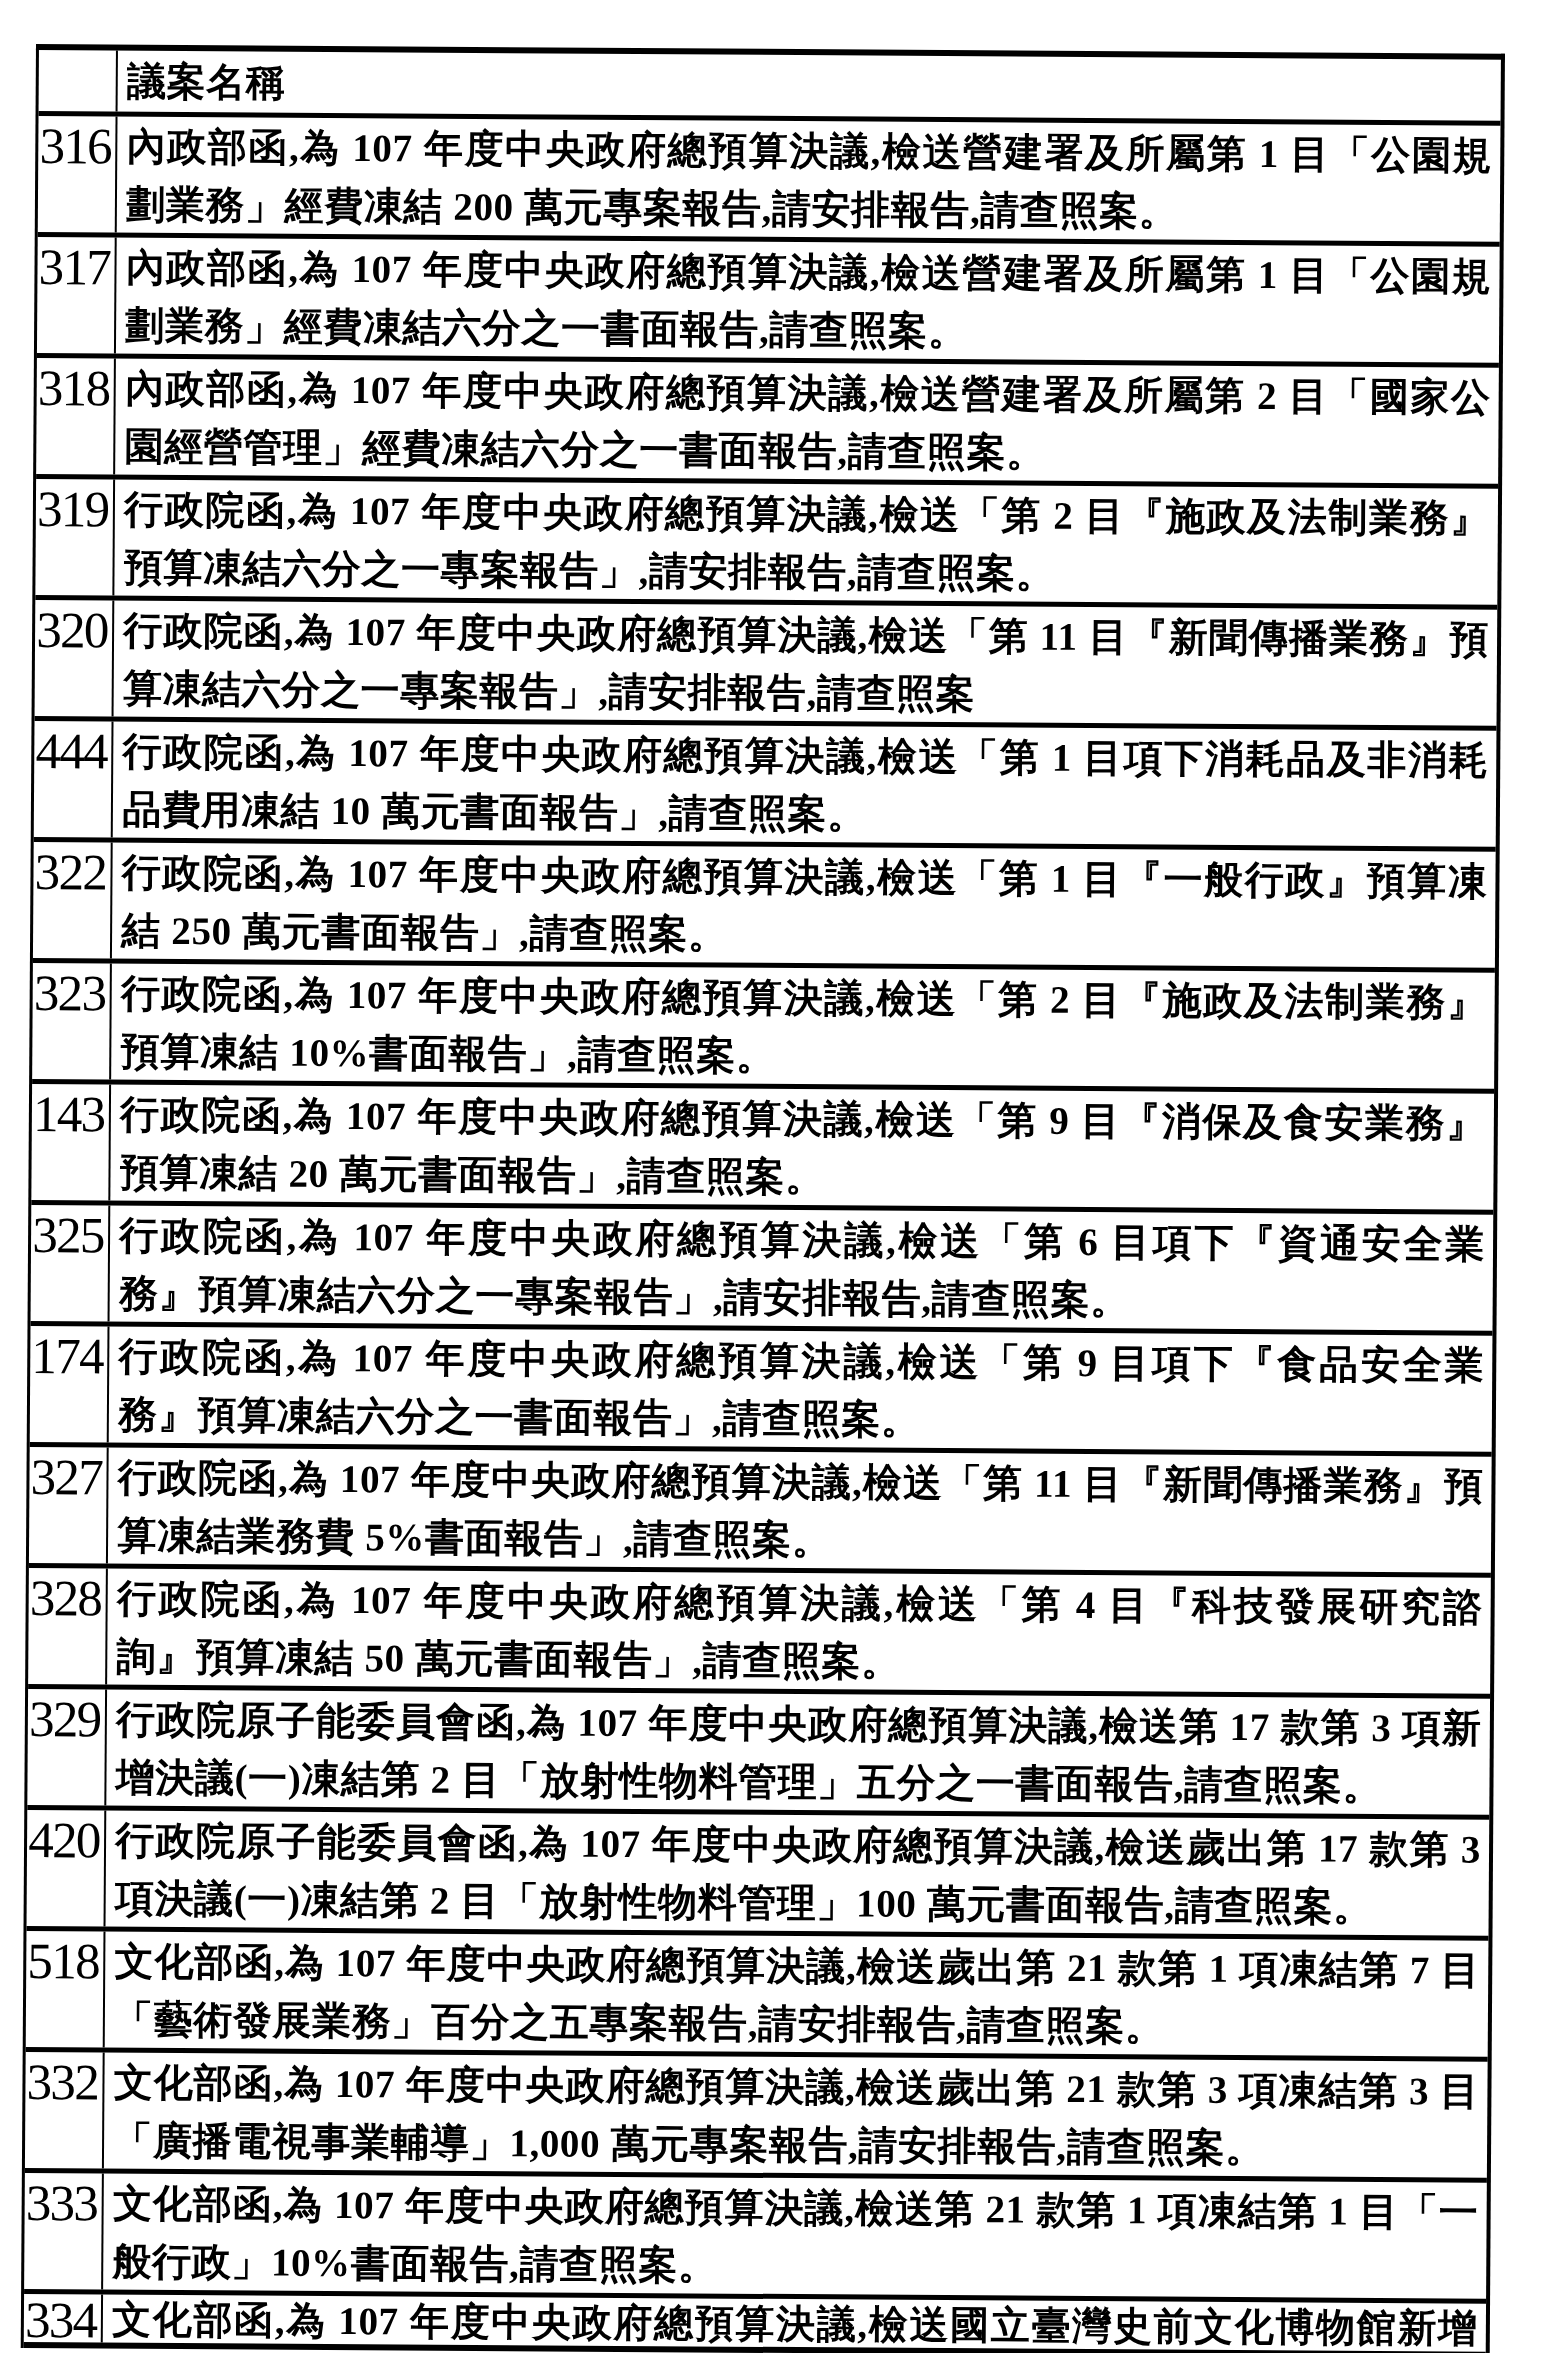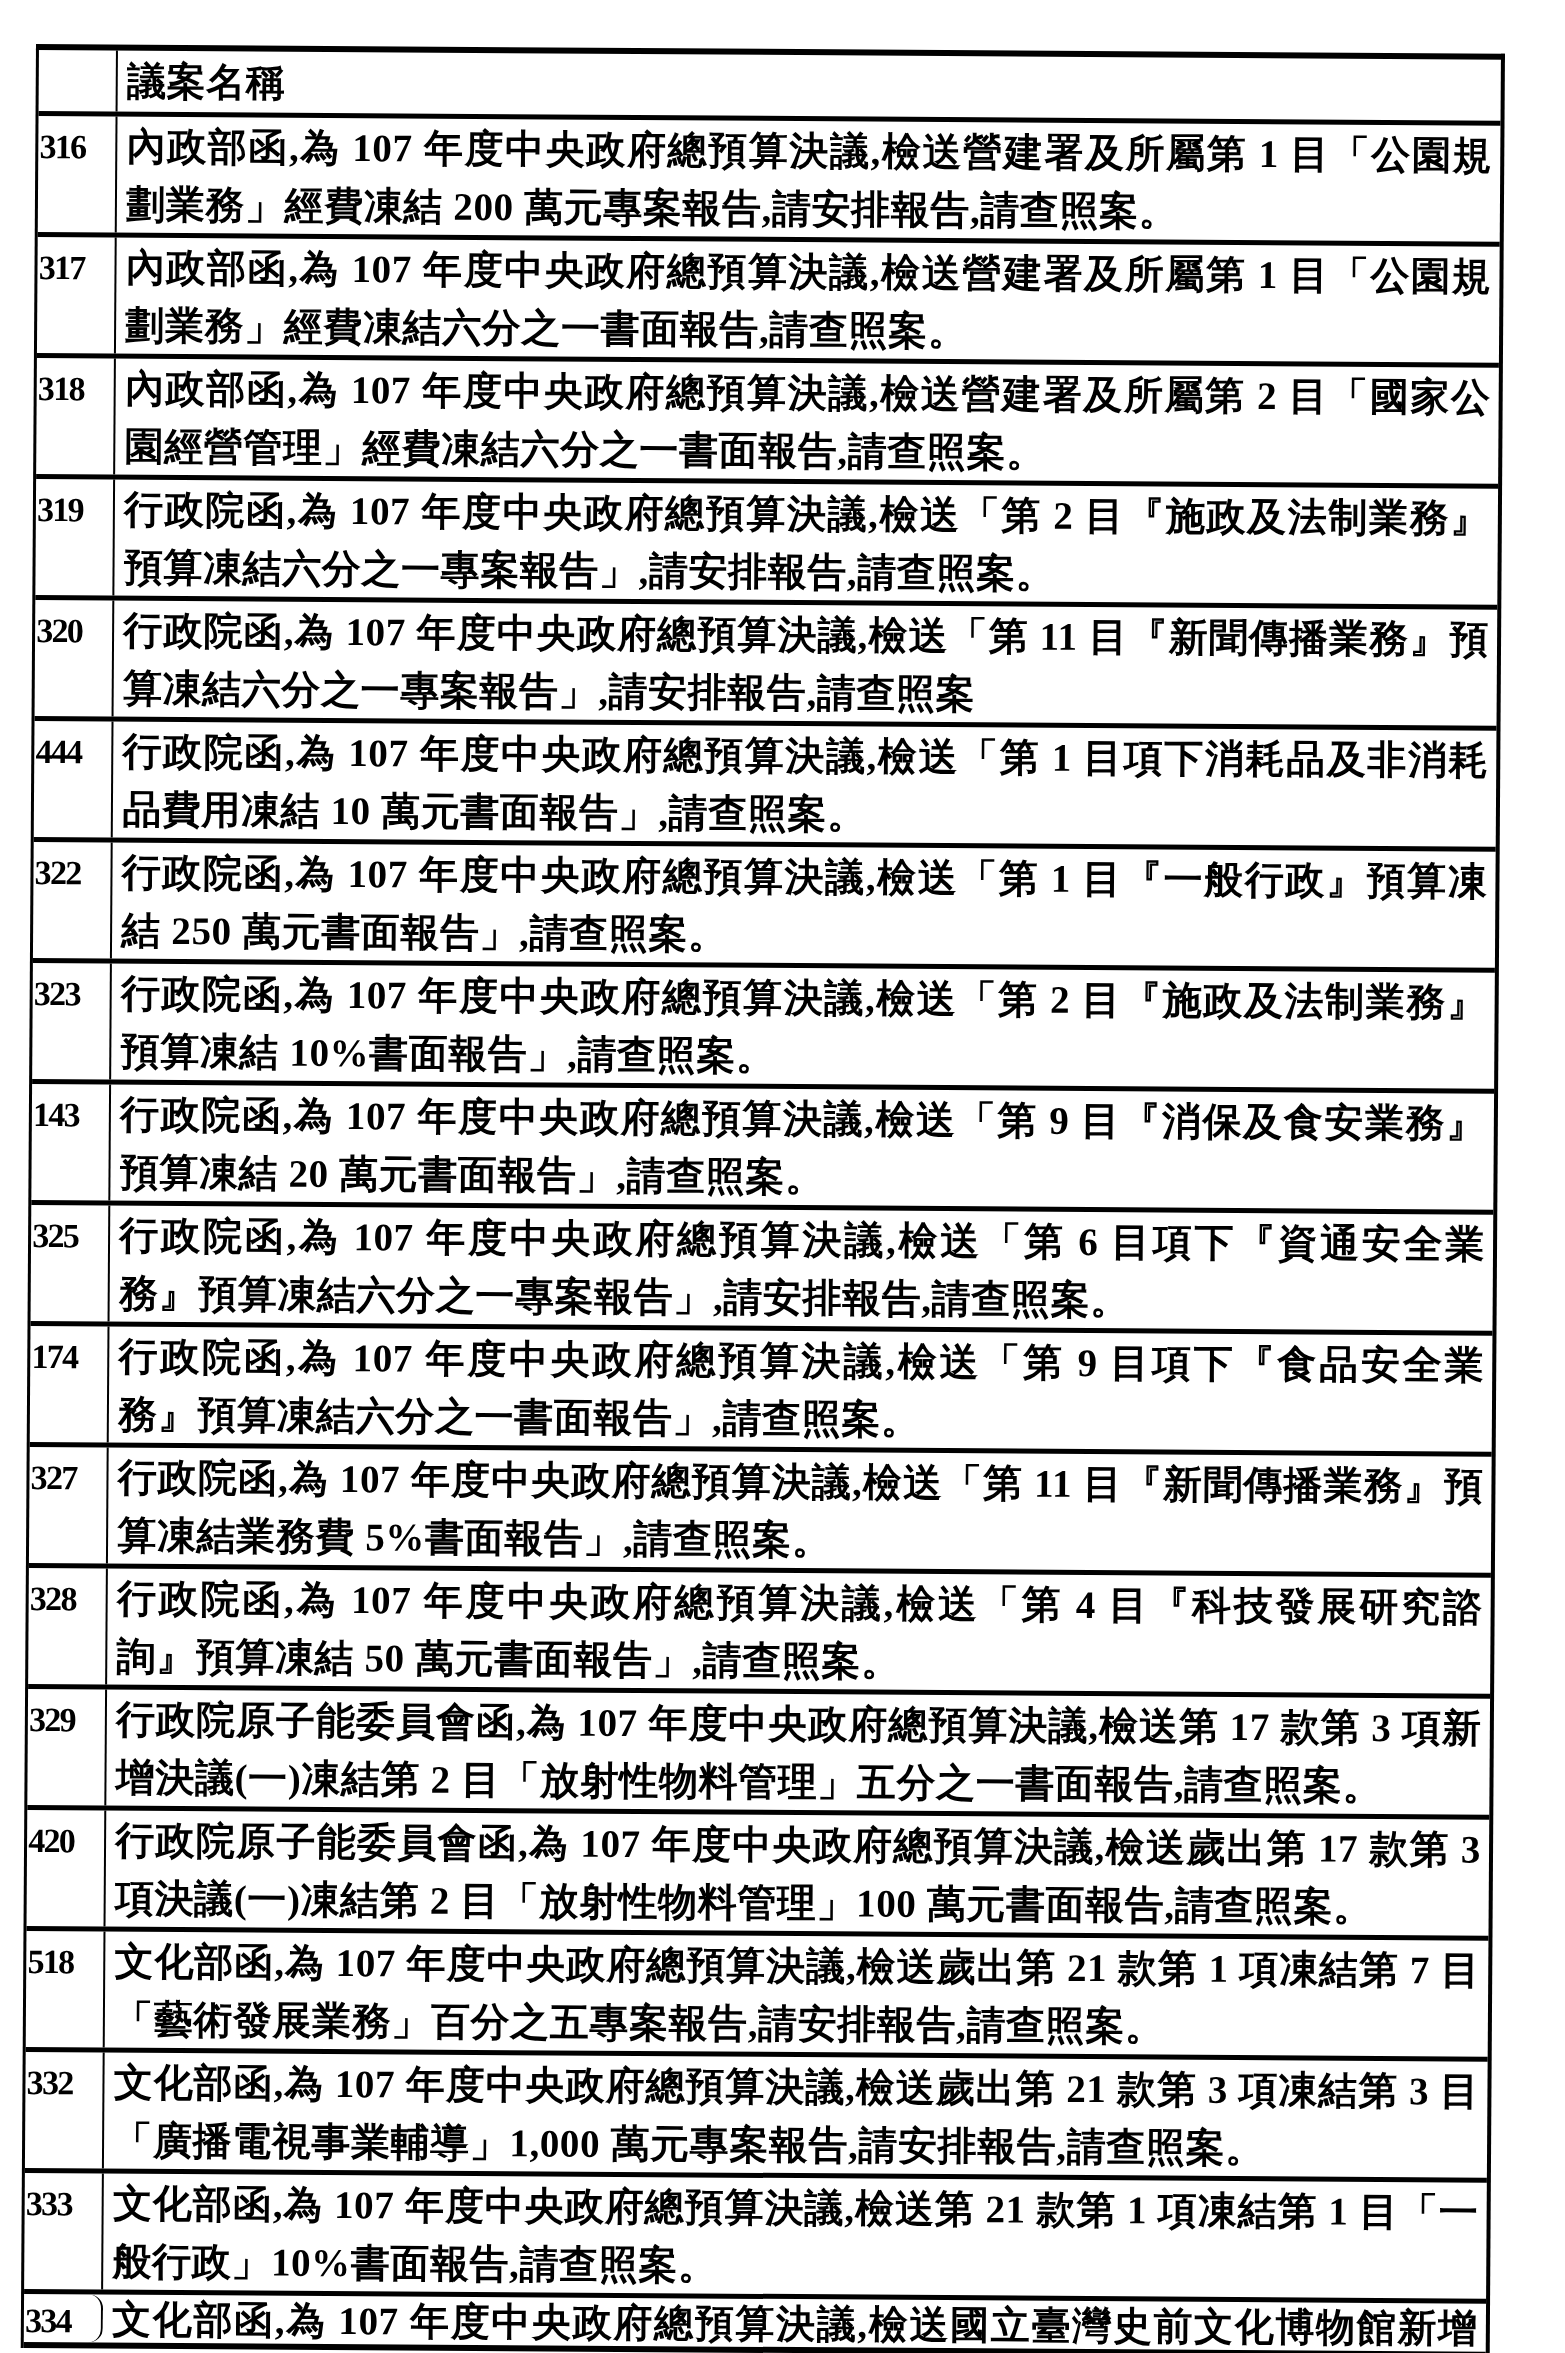--- a/index.html
+++ b/index.html
@@ -32,45 +32,45 @@
     box-sizing: content-box;
   }
   .header-row { height: 61px; }
   .data-row   { height: 116px; }
   .last-row   { height: 48px; border-bottom: 6.4px solid #000; }
   .cell { box-sizing: border-box; overflow: hidden; }
   .cell.num {
     width: 79px;
     flex: 0 0 79px;
     border-right: 2.3px solid #000;
-    font-size: 34px;
+    font-size: 51px;
     line-height: 51px;
     letter-spacing: -1.7px;
     padding: 4.6px 0 0 1.2px;
-    font-weight: 700;
+    font-weight: 400;
     white-space: nowrap;
   }
   .cell.txt {
     flex: 1 1 auto;
     padding: 0.6px 8.1px 0 9.3px;
     font-size: 39px;
     line-height: 58px;
     letter-spacing: 0.6px;
     font-weight: 600;
     text-align: justify;
     text-justify: inter-character;
   }
   .header-row .cell.txt {
     display: flex;
     align-items: center;
     line-height: 41px;
     text-align: left;
   }
   .last-row .cell.txt { line-height: 45px; padding-top: 2.3px; }
-  .last-row .cell.num { padding-top: 1.2px; border-radius: 14px; }
+  .last-row .cell.num { padding-top: 1.2px; }
 </style>
 </head>
 <body>
 
 <div class="doc-table">
   <div class="row header-row">
     <div class="cell num"></div>
     <div class="cell txt">議案名稱</div>
   </div>
   <div id="rows">

